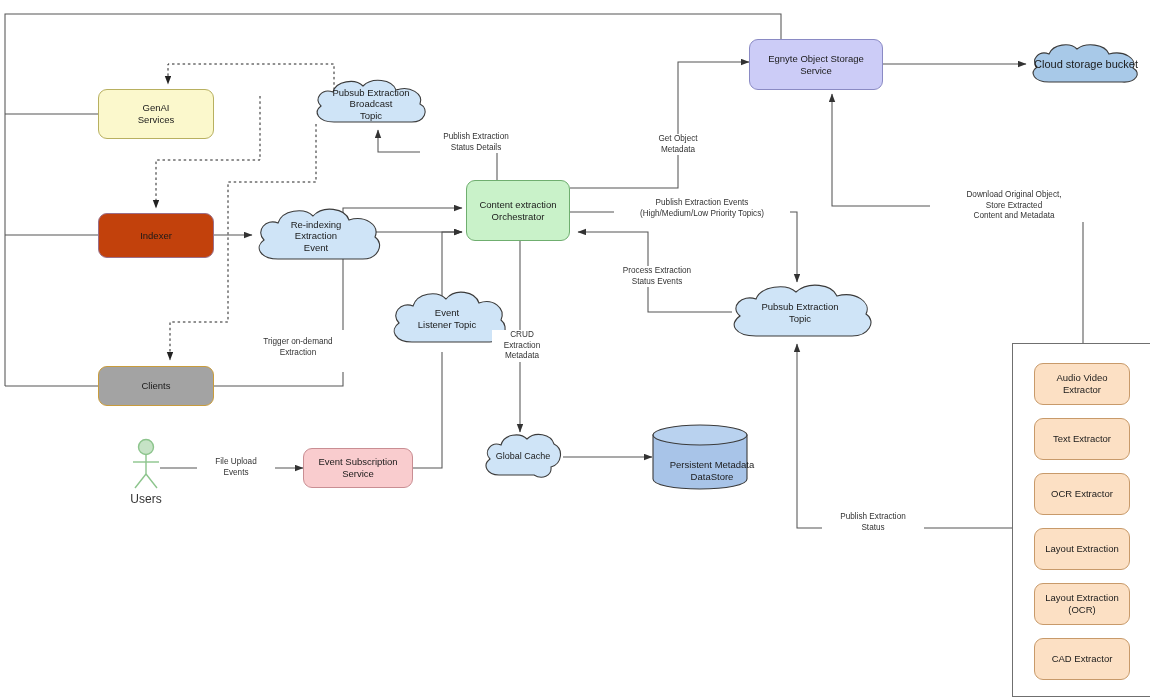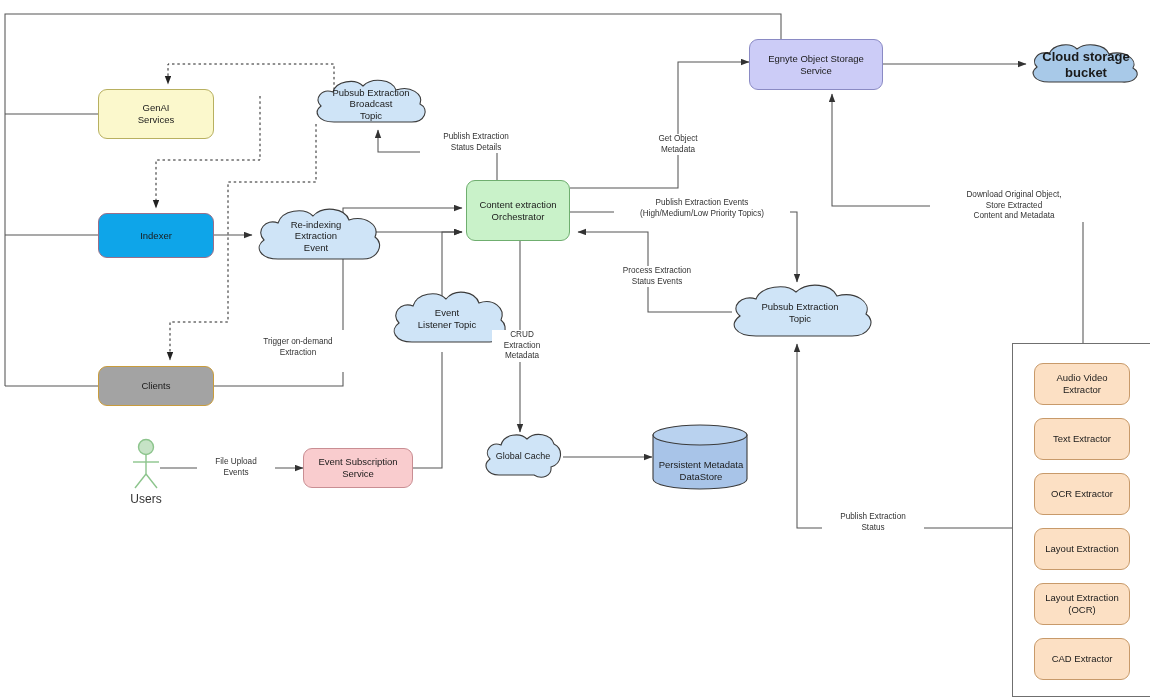--- a/index.html
+++ b/index.html
@@ -9,35 +9,35 @@
     font-family:"Liberation Sans","DejaVu Sans",sans-serif;
     color:#1a1a1a;
   }
   #canvas{position:relative;width:1150px;height:700px;}
   svg#wires{position:absolute;left:0;top:0;width:1150px;height:700px;}
 
   .node{position:absolute;box-sizing:border-box;display:flex;align-items:center;
         justify-content:center;text-align:center;line-height:1.25;}
   .rbox{border:1px solid #8a8a8a;border-radius:9px;font-size:9.5px;padding:2px 4px;}
   .genai   {background:#fbf8cc;border-color:#b8b060;}
-  .indexer {background:#0ea5e9;border-color:#9a6f8a;}
+  .indexer {background:#c2410c;border-color:#9a6f8a;}
   .clients {background:#a3a3a3;border-color:#c99c3c;}
   .orch    {background:#c9f2c9;border-color:#6fae6f;}
   .egnyte  {background:#ccccf7;border-color:#8a8ac4;}
   .ess     {background:#f9ccce;border-color:#c98e93;}
   .extr    {background:#fce0c4;border-color:#c89a6a;}
 
   .cloud-wrap{position:absolute;}
   .cloud-wrap svg{position:absolute;left:0;top:0;overflow:visible;}
   .cloud-label{position:absolute;left:0;top:0;width:100%;height:100%;
      display:flex;align-items:center;justify-content:center;text-align:center;
      font-size:9.5px;line-height:1.22;white-space:nowrap;}
 
   .cyl-wrap{position:absolute;}
-  .cyl-label{position:absolute;left:1px;top:0;width:100%;height:100%;
+  .cyl-label{position:absolute;left:12px;top:0;width:100%;height:100%;
      display:flex;align-items:center;justify-content:center;text-align:center;
      font-size:9.5px;line-height:1.22;}
 
   .edge-label{position:absolute;font-size:8.2px;line-height:1.3;text-align:center;
      color:#333;background:#fff;white-space:pre-line;padding:0 1px;}
 
   .actor-wrap{position:absolute;}
   .actor-cap{position:absolute;width:100%;text-align:center;font-size:12px;color:#333;}
 
   .group-box{position:absolute;border:1px solid #6f6f6f;background:transparent;}
@@ -182,21 +182,21 @@
                C53,1 69,4 72,14 C82,19 80,34 69,37 C70,46 60,50 52,45 Z" fill="#cfe4f7" stroke="#3b3b3b" stroke-width="1.1"></path>
     </svg>
     <div class="cloud-label" style="white-space:pre-line;font-size:9px;">Global Cache</div>
   </div>
 
   <div class="cloud-wrap" style="left:1026px;top:42px;width:120px;height:46px;">
     <svg width="120" height="46" viewBox="0 0 120 46">
       <path d="M23,40 C8,40 3,31 11,25 C4,18 13,8 23,12 C27,2 44,0 51,7
                C60,0 79,2 83,12 C98,8 112,17 107,26 C116,31 110,41 96,40 Z" fill="#a8c9e8" stroke="#3b3b3b" stroke-width="1.1"></path>
     </svg>
-    <div class="cloud-label" style="white-space:pre-line;font-size:13px;font-weight:bold;">Cloud storage bucket</div>
+    <div class="cloud-label" style="white-space:pre-line;font-size:11px;">Cloud storage bucket</div>
   </div>
 
   <div class="cyl-wrap" style="left:652px;top:424px;width:96px;height:66px;">
     <svg width="96" height="66" viewBox="0 0 96 66">
       <path d="M1,11 L1,55 C1,61 22,65 48,65 C74,65 95,61 95,55 L95,11 Z" fill="#a8c4e8" stroke="#3b3b3b" stroke-width="1.1"></path>
       <ellipse cx="48" cy="11" rx="47" ry="10" fill="#b9d2ef" stroke="#3b3b3b" stroke-width="1.1"></ellipse>
     </svg>
     <div class="cyl-label" style="padding-top:14px;">
         <span style="white-space:pre-line;">Persistent Metadata
 DataStore</span>

